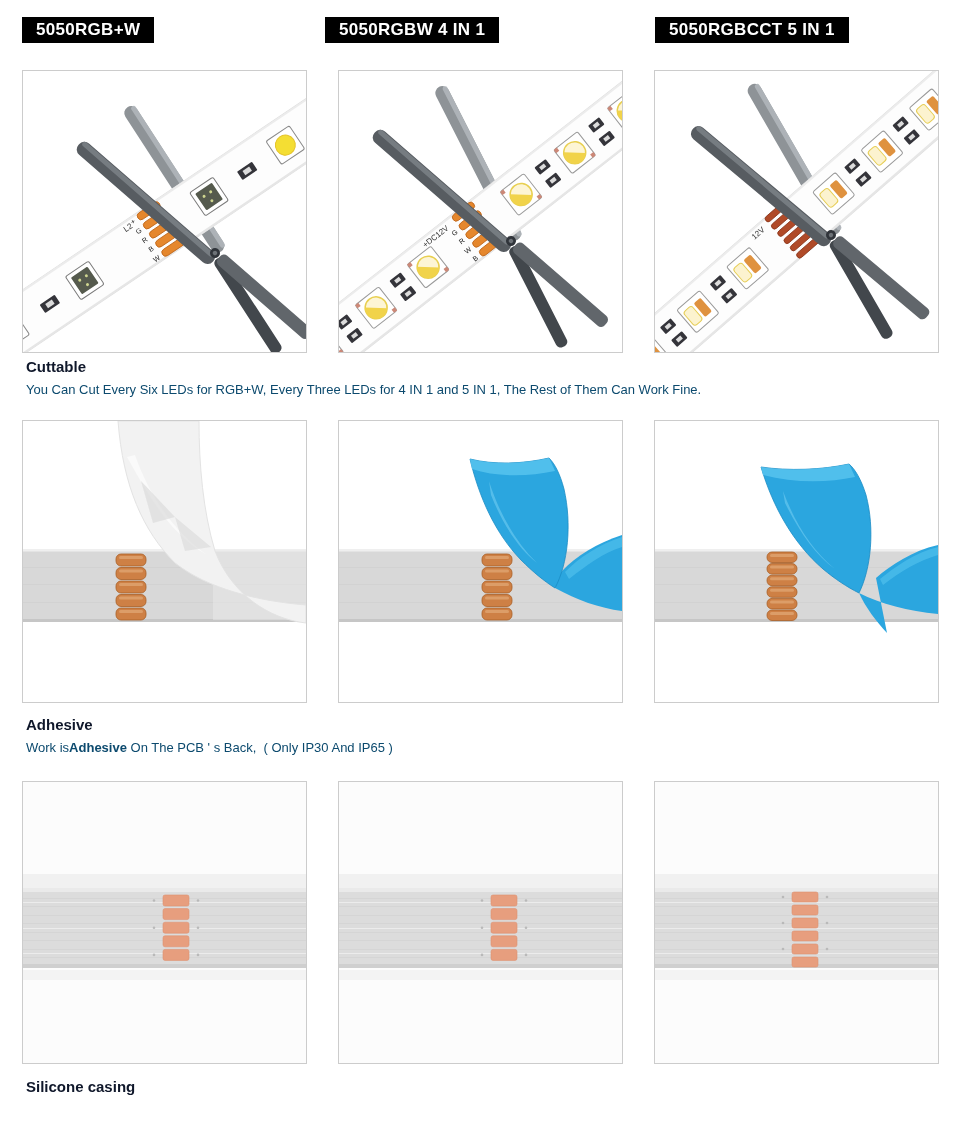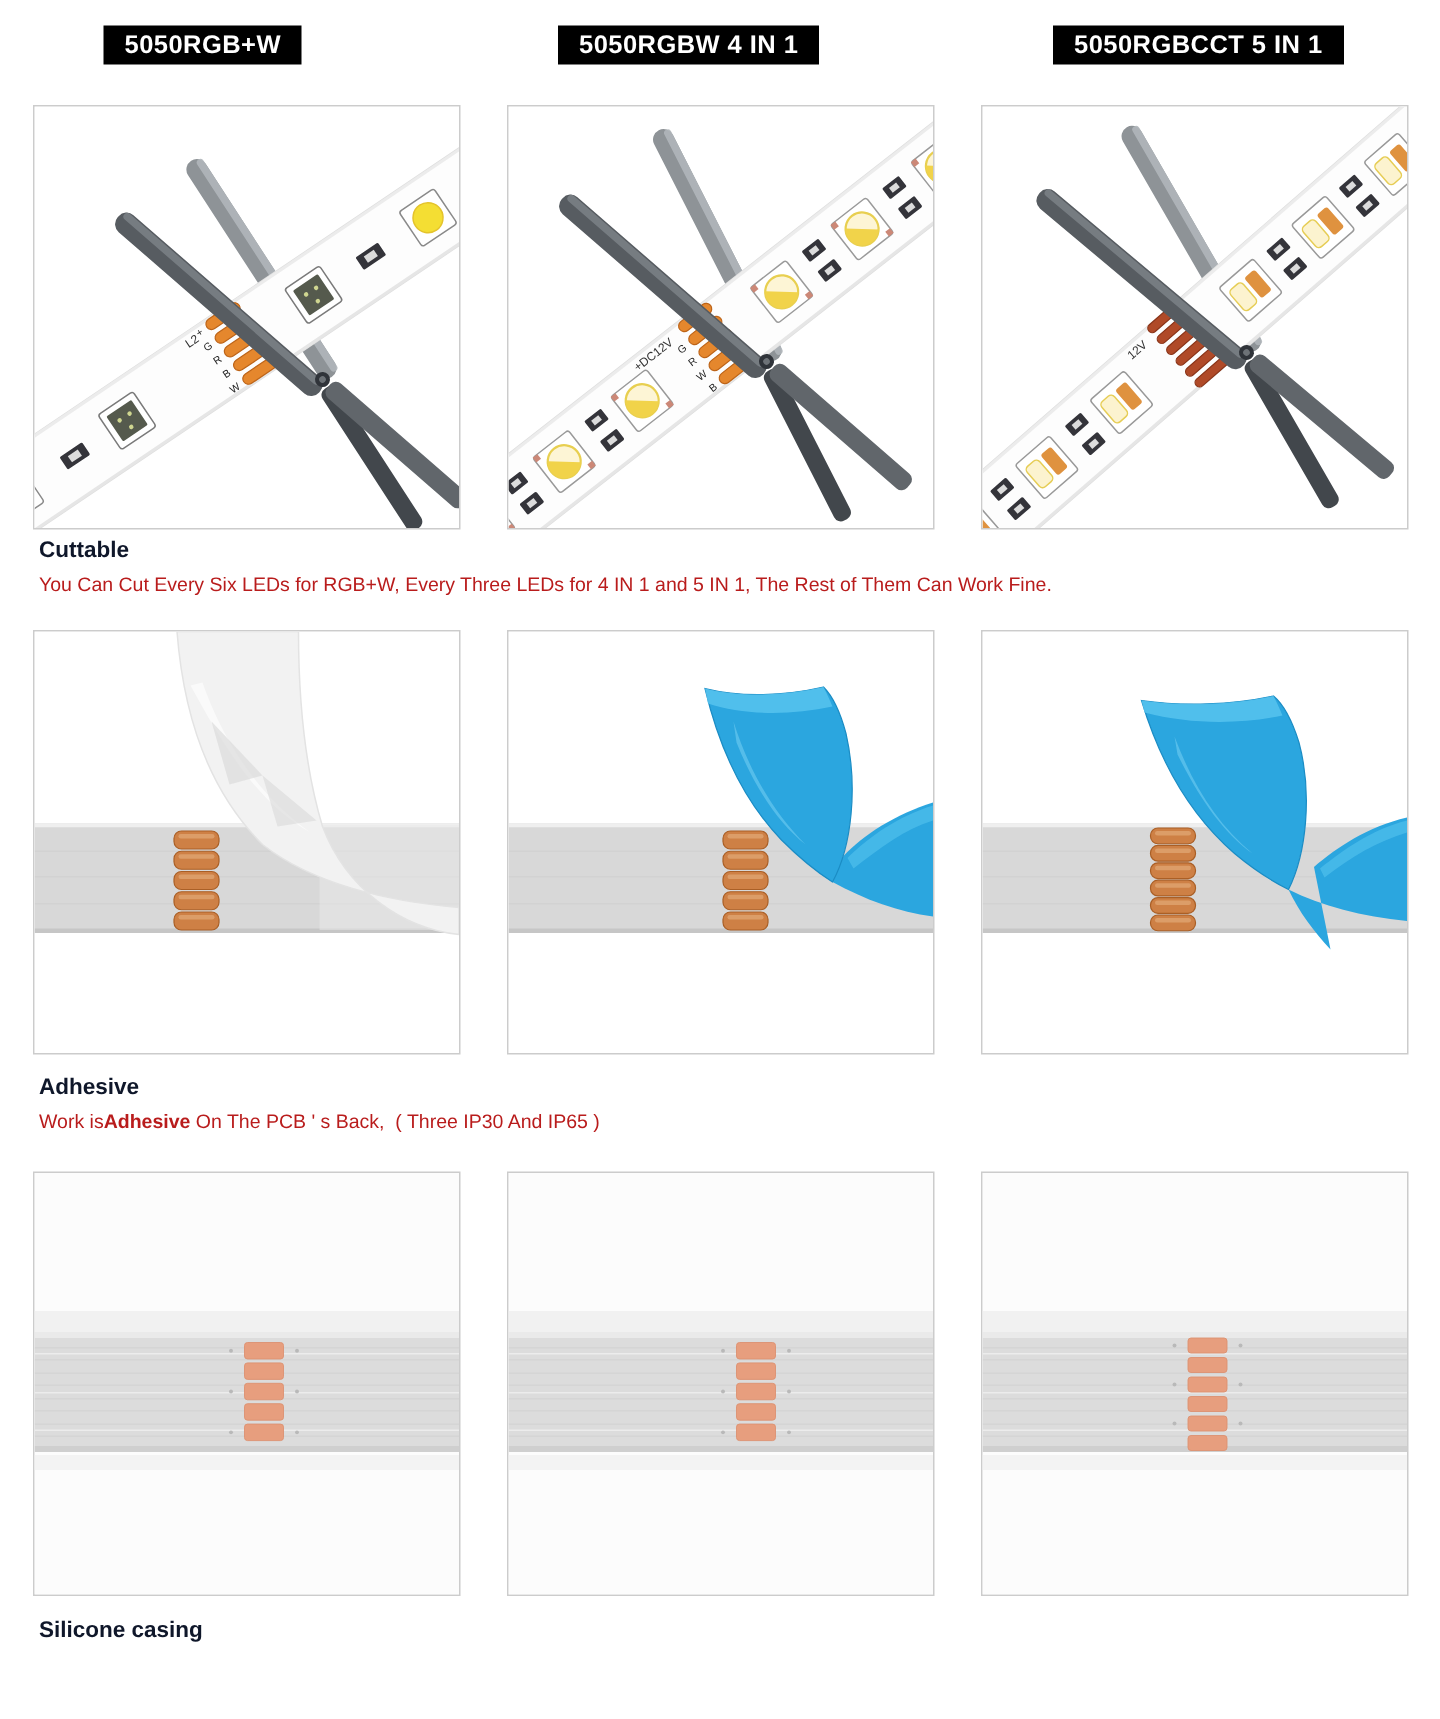--- a/index.html
+++ b/index.html
@@ -1,24 +1,24 @@
 <!DOCTYPE html>
 <html><head>
 <meta charset="utf-8">
 <style>
   html,body{margin:0;padding:0;background:#ffffff;}
   body{font-family:"Liberation Sans",sans-serif;color:#000;}
   .sheet{position:relative;width:960px;height:1146px;background:#fff;overflow:hidden;}
   .badge{position:absolute;top:17px;background:#000;color:#fff;font-weight:bold;
-         font-size:17px;line-height:20px;padding:3px 14px;letter-spacing:.3px;white-space:nowrap;margin-left:47px;}
+         font-size:17px;line-height:20px;padding:3px 14px;letter-spacing:.3px;white-space:nowrap;}
   .photo{position:absolute;width:285px;height:283px;border:1px solid #ccc;background:#fff;
          margin:0;box-sizing:border-box;overflow:hidden;}
   .photo svg{display:block;width:283px;height:281px;}
   .head{position:absolute;font-size:15px;font-weight:bold;color:#0f172a;}
-  .desc{position:absolute;font-size:13px;color:#b91c1c;line-height:1.35;white-space:pre-wrap;}
+  .desc{position:absolute;font-size:13px;color:#0c4a6e;line-height:1.35;white-space:pre-wrap;}
   .desc b{font-weight:bold;}
 </style>
 </head>
 <body>
 
 <div class="sheet">
 
   <span class="badge" style="left:22px">5050RGB+W</span>
   <span class="badge" style="left:325px">5050RGBW 4 IN 1</span>
   <span class="badge" style="left:655px">5050RGBCCT 5 IN 1</span>
@@ -377,21 +377,21 @@
         <rect x="115" y="191" width="24" height="3" rx="1.5" fill="#e0a470" opacity="0.8"></rect>
         <path d="M204,172 C226,183 253,190 283,193 L283,124 C257,130 236,144 221,157 L232,212 C221,200 211,187 204,172 Z" fill="#2ba6df"></path>
         <path d="M228,164 C246,150 263,140 283,134 L283,126 C259,132 240,146 225,158 Z" fill="#5ec9f2" opacity="0.5"></path>
         <path d="M106,46 C118,86 138,122 168,148 C180,158 192,166 204,172 C216,148 220,108 211,74 C206,58 200,48 194,43 C166,49 134,50 106,46 Z" fill="#2ba6df" stroke="#1b8cc4" stroke-width="0.8"></path>
         <path d="M106,46 C134,50 166,49 194,43 C196,47 198,51 200,56 C172,62 138,62 108,54 Z" fill="#57c3ee" opacity="0.85"></path>
         <path d="M128,70 C140,102 156,128 180,148 C160,134 144,110 130,82 Z" fill="#7ed4f5" opacity="0.5"></path>
       </svg>
     </figure>
 
   <div class="head" style="left:26px;top:716px">Adhesive</div>
-  <div class="desc" style="left:26px;top:739px"><span>Work is</span><b>Adhesive</b><span> On The PCB ' s Back,  ( Three IP30 And IP65 )</span></div>
+  <div class="desc" style="left:26px;top:739px"><span>Work is</span><b>Adhesive</b><span> On The PCB ' s Back,  ( Only IP30 And IP65 )</span></div>
 
   <figure class="photo" style="left:22px;top:781px" aria-label="LED strip sealed in silicone casing">
       <svg viewBox="0 0 283 281" width="283" height="281">
         <rect x="0" y="0" width="283" height="281" fill="#fcfcfc"></rect>
         <rect x="0" y="92" width="283" height="14" fill="#f1f1f1"></rect>
         <rect x="0" y="188" width="283" height="10" fill="#f3f3f3"></rect>
         <rect x="0" y="106" width="283" height="80" fill="#dcdcdc"></rect>
         <rect x="0" y="106" width="283" height="4" fill="#eaeaea"></rect>
         <rect x="0" y="182" width="283" height="4" fill="#cfcfcf"></rect>
         <rect x="0" y="116" width="283" height="1" fill="#cdcdcd" opacity="0.5"></rect>

